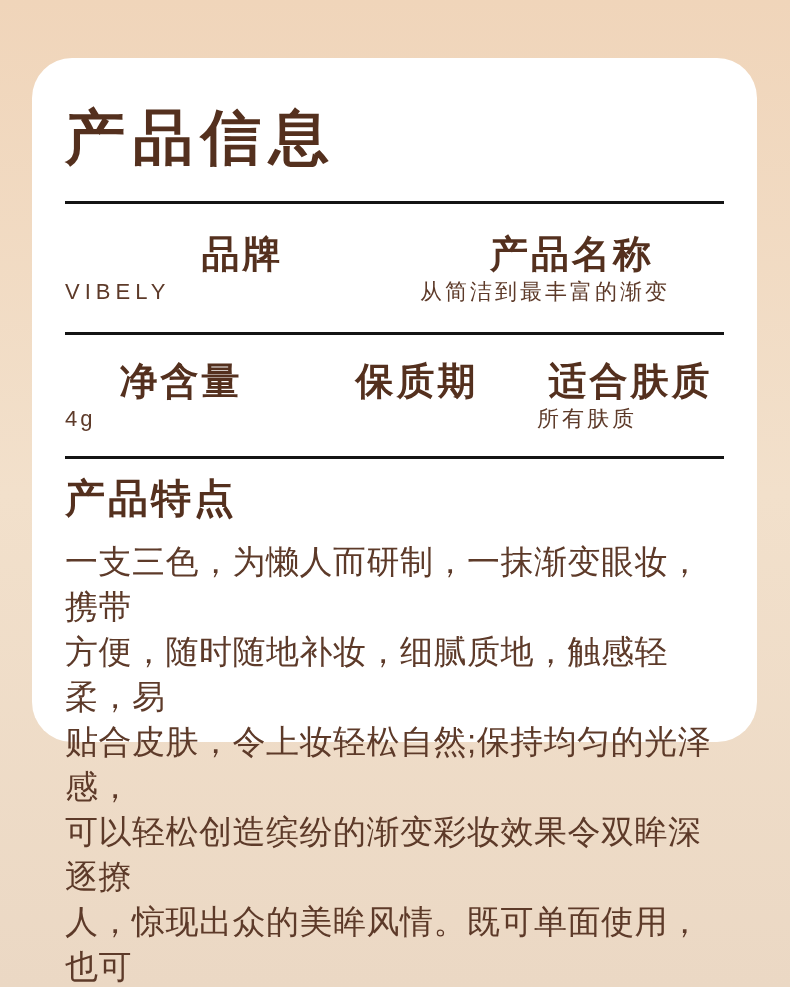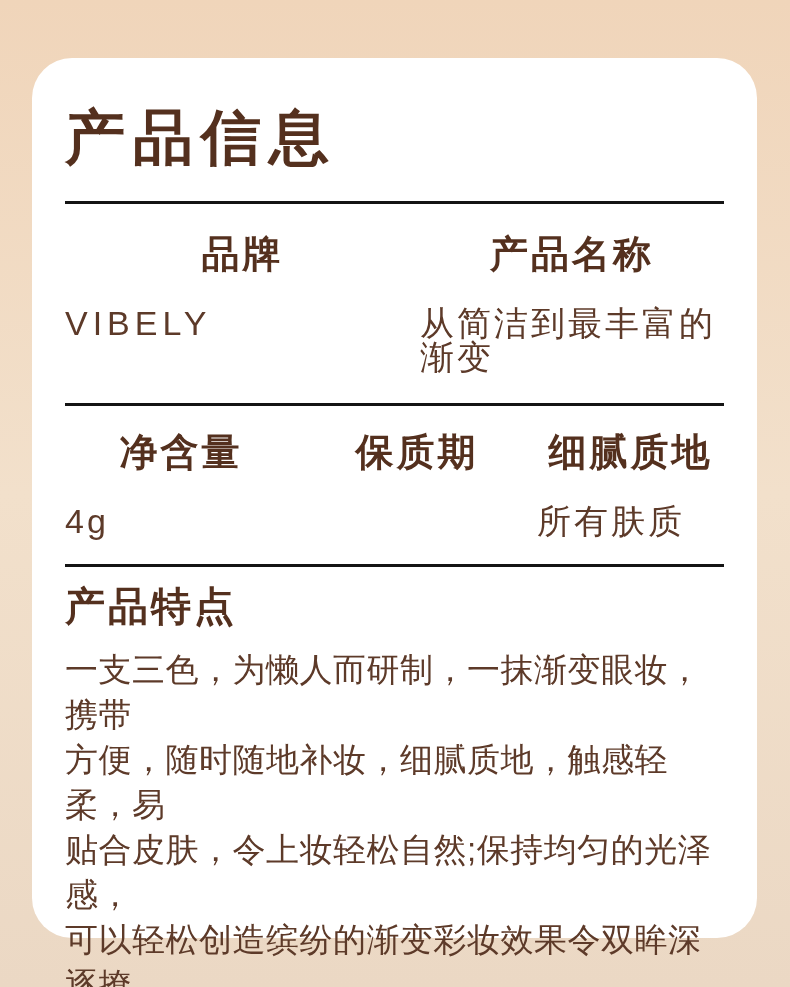--- a/index.html
+++ b/index.html
@@ -31,21 +31,21 @@
       var(--page-background-mid) 50%,
       var(--page-background-bottom) 100%
     );
   }
 
   .card {
     position: absolute;
     left: 32px;
     top: 58px;
     width: 725px;
-    height: 880px;
+    height: 684px;
     background: var(--card-background);
     border-radius: 40px;
   }
 
   .card-content {
     padding: 50px 33px 0 33px;
   }
 
   .page-title {
     margin: 0;
@@ -84,22 +84,22 @@
   .field-label {
     font-size: 38px;
     line-height: 1;
     font-weight: bold;
     letter-spacing: 3px;
     color: var(--heading-text);
     text-align: center;
   }
 
   .field-value {
-    margin-top: 33px;
-    font-size: 34px;
+    margin-top: 8px;
+    font-size: 22px;
     line-height: 1;
     letter-spacing: 3px;
     color: var(--body-text);
   }
 
   .field-value.latin {
     font-weight: 300;
     letter-spacing: 5px;
   }
 
@@ -146,21 +146,21 @@
 
     <div class="row row-three">
       <div class="field">
         <div class="field-label">净含量</div>
         <div class="field-value">4g</div>
       </div>
       <div class="field">
         <div class="field-label">保质期</div>
       </div>
       <div class="field">
-        <div class="field-label">细腻质地</div>
+        <div class="field-label">适合肤质</div>
         <div class="field-value">所有肤质</div>
       </div>
     </div>
 
     <div class="divider divider-3"></div>
 
     <section class="features">
       <h2 class="features-heading">产品特点</h2>
       <p class="features-body">一支三色，为懒人而研制，一抹渐变眼妆，携带
 方便，随时随地补妆，细腻质地，触感轻柔，易

